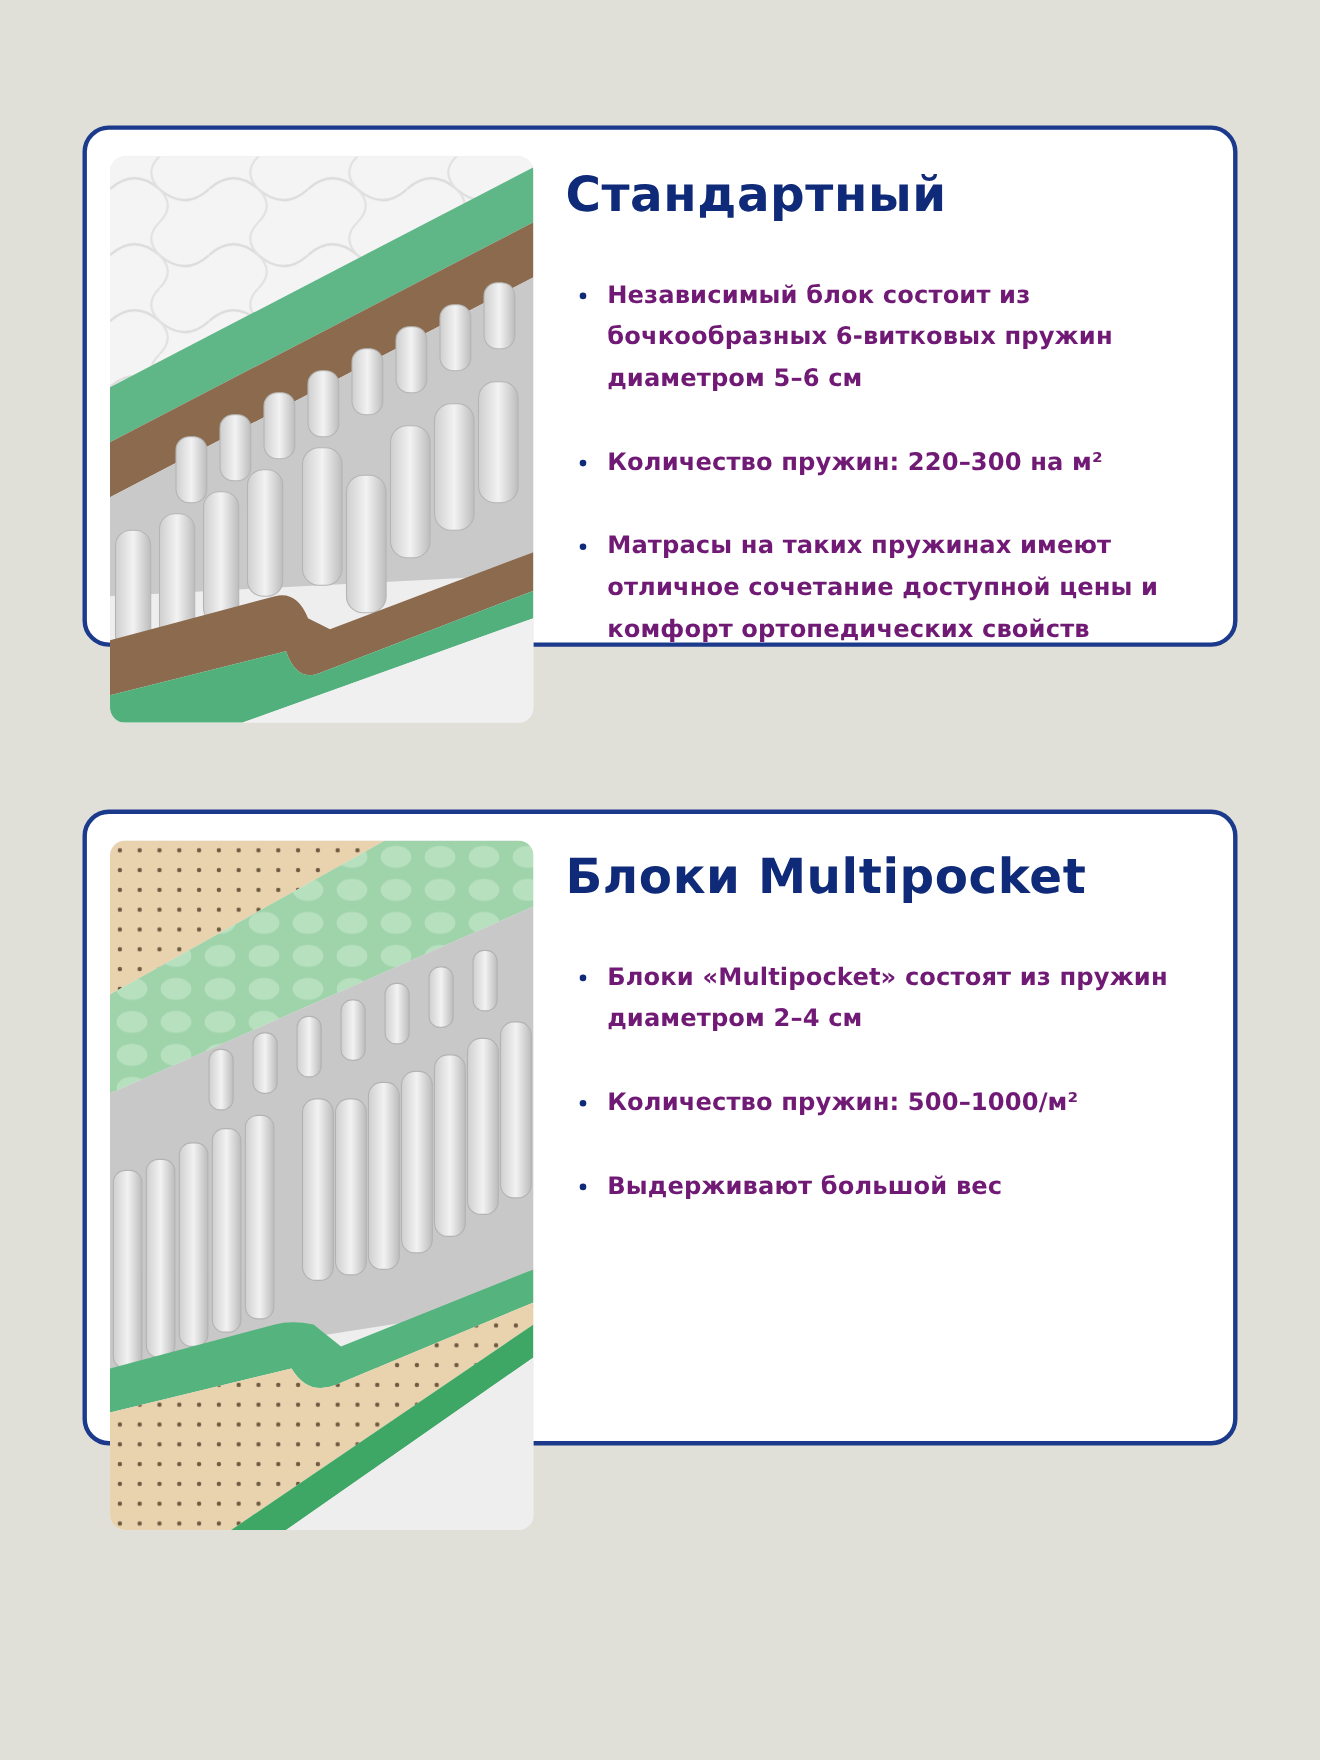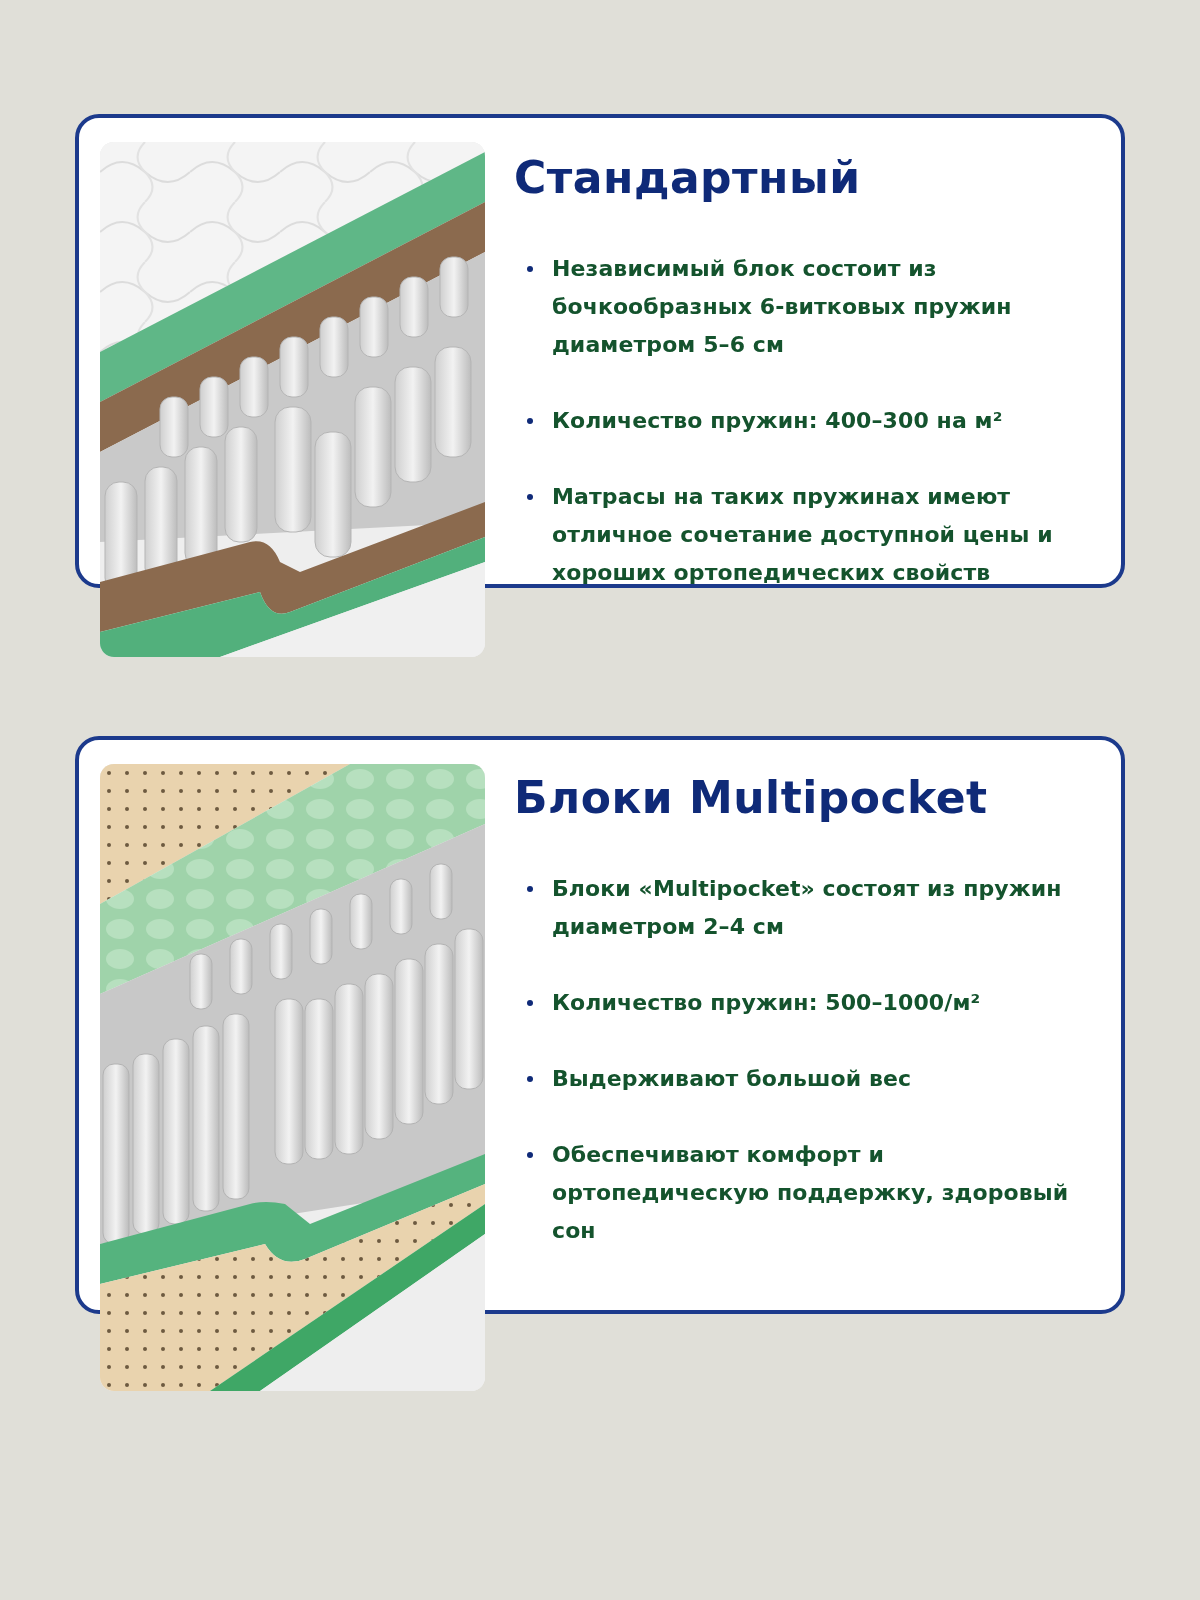--- a/index.html
+++ b/index.html
@@ -55,21 +55,21 @@
     margin-top: 44px;
   }
   .card-2 .bullets { margin-top: 44px; }
   .bullet {
     position: relative;
     padding-left: 38px;
     font-family: "DejaVu Sans", sans-serif;
     font-weight: bold;
     font-size: 22px;
     line-height: 38px;
-    color: #14532d;
+    color: #701a75;
     margin-bottom: 38px;
     letter-spacing: 0.1px;
   }
   .bullet-dot {
     position: absolute;
     left: 13px;
     top: 16px;
     width: 6px;
     height: 6px;
     border-radius: 50%;
@@ -134,25 +134,25 @@
     <h2 class="card-title">
       <span>Стандартный</span><br>
     </h2>
     <ul class="bullets">
       <li class="bullet">
         <span class="bullet-dot"></span>
         <span class="bullet-text">Независимый блок  состоит из бочкообразных 6-витковых пружин диаметром 5–6 см</span>
       </li>
       <li class="bullet">
         <span class="bullet-dot"></span>
-        <span class="bullet-text">Количество пружин: 400–300 на м²</span>
-      </li>
-      <li class="bullet">
-        <span class="bullet-dot"></span>
-        <span class="bullet-text">Матрасы на таких пружинах имеют отличное сочетание доступной цены и хороших ортопедических свойств</span>
+        <span class="bullet-text">Количество пружин: 220–300 на м²</span>
+      </li>
+      <li class="bullet">
+        <span class="bullet-dot"></span>
+        <span class="bullet-text">Матрасы на таких пружинах имеют отличное сочетание доступной цены и комфорт ортопедических свойств</span>
       </li>
     </ul>
   </div>
 </div>
 
 <div class="card card-2">
   <div class="card-image">
     <svg viewBox="0 0 385 627" preserveAspectRatio="none">
       <defs>
         <pattern id="latex" width="18" height="18" patternUnits="userSpaceOnUse">
@@ -215,19 +215,15 @@
         <span class="bullet-text">Блоки «Multipocket» состоят из пружин диаметром 2–4 см</span>
       </li>
       <li class="bullet">
         <span class="bullet-dot"></span>
         <span class="bullet-text">Количество пружин: 500–1000/м²</span>
       </li>
       <li class="bullet">
         <span class="bullet-dot"></span>
         <span class="bullet-text">Выдерживают большой вес</span>
       </li>
-      <li class="bullet">
-        <span class="bullet-dot"></span>
-        <span class="bullet-text">Обеспечивают комфорт и ортопедическую поддержку, здоровый сон</span>
-      </li>
     </ul>
   </div>
 </div>
 
 </body></html>

